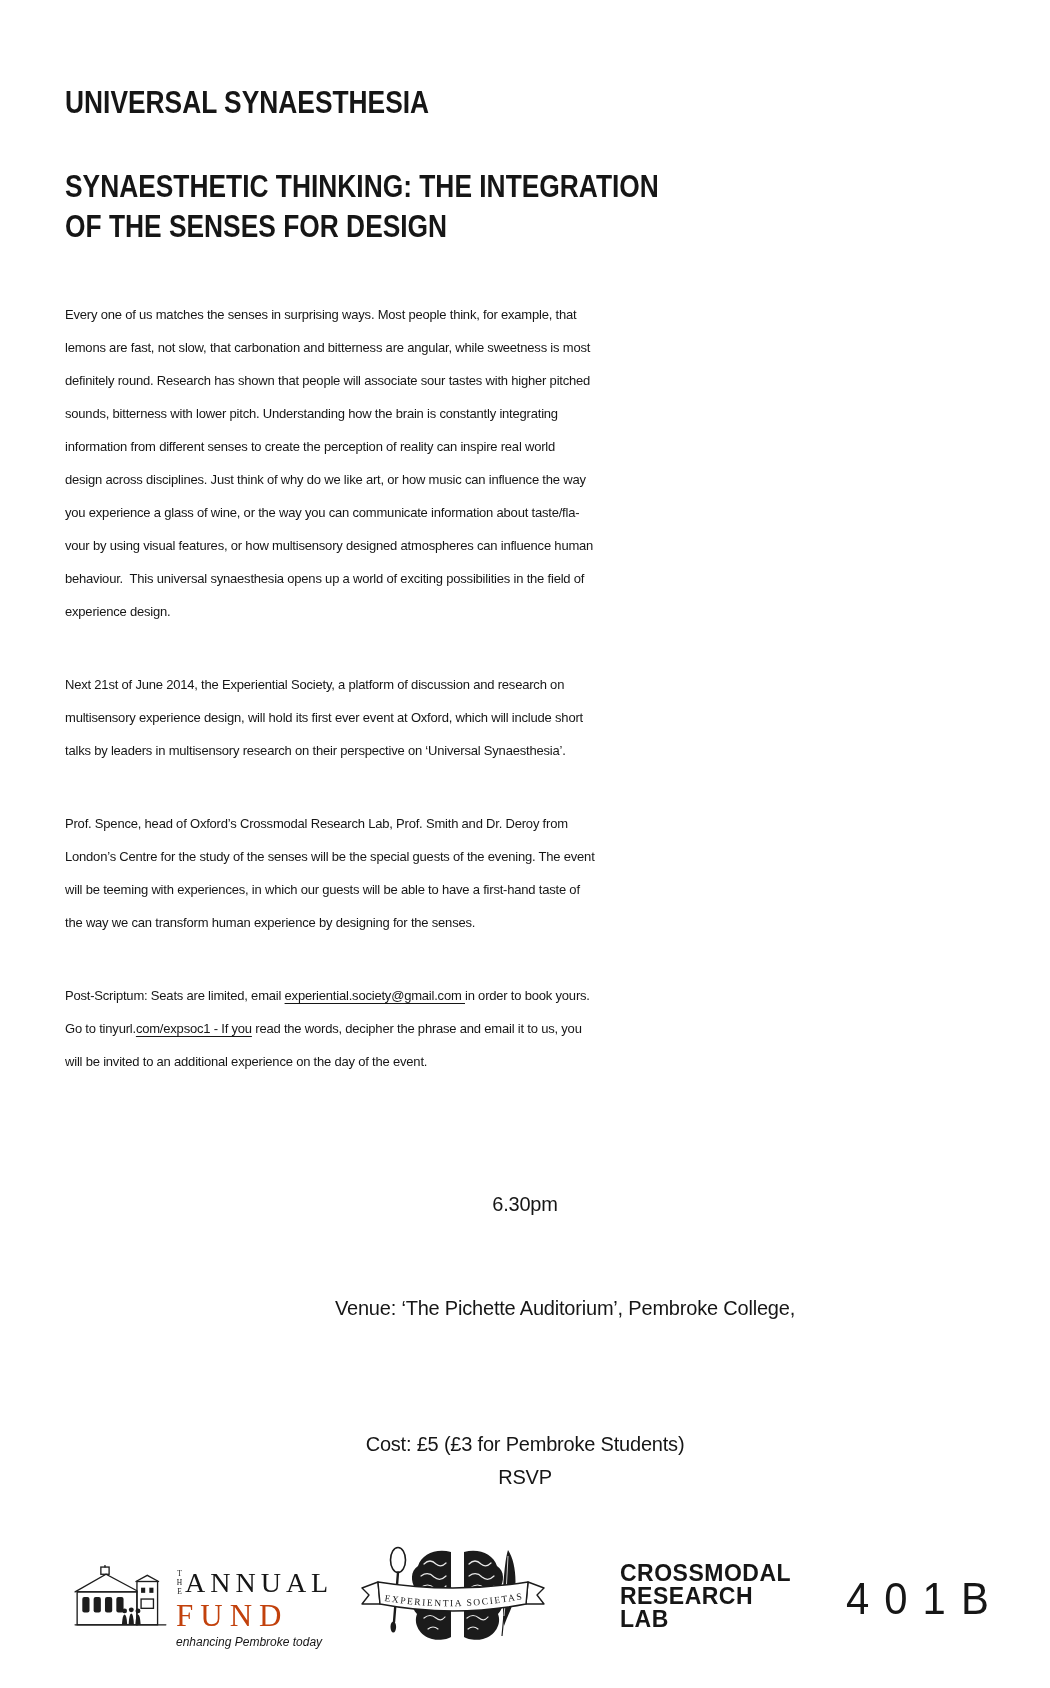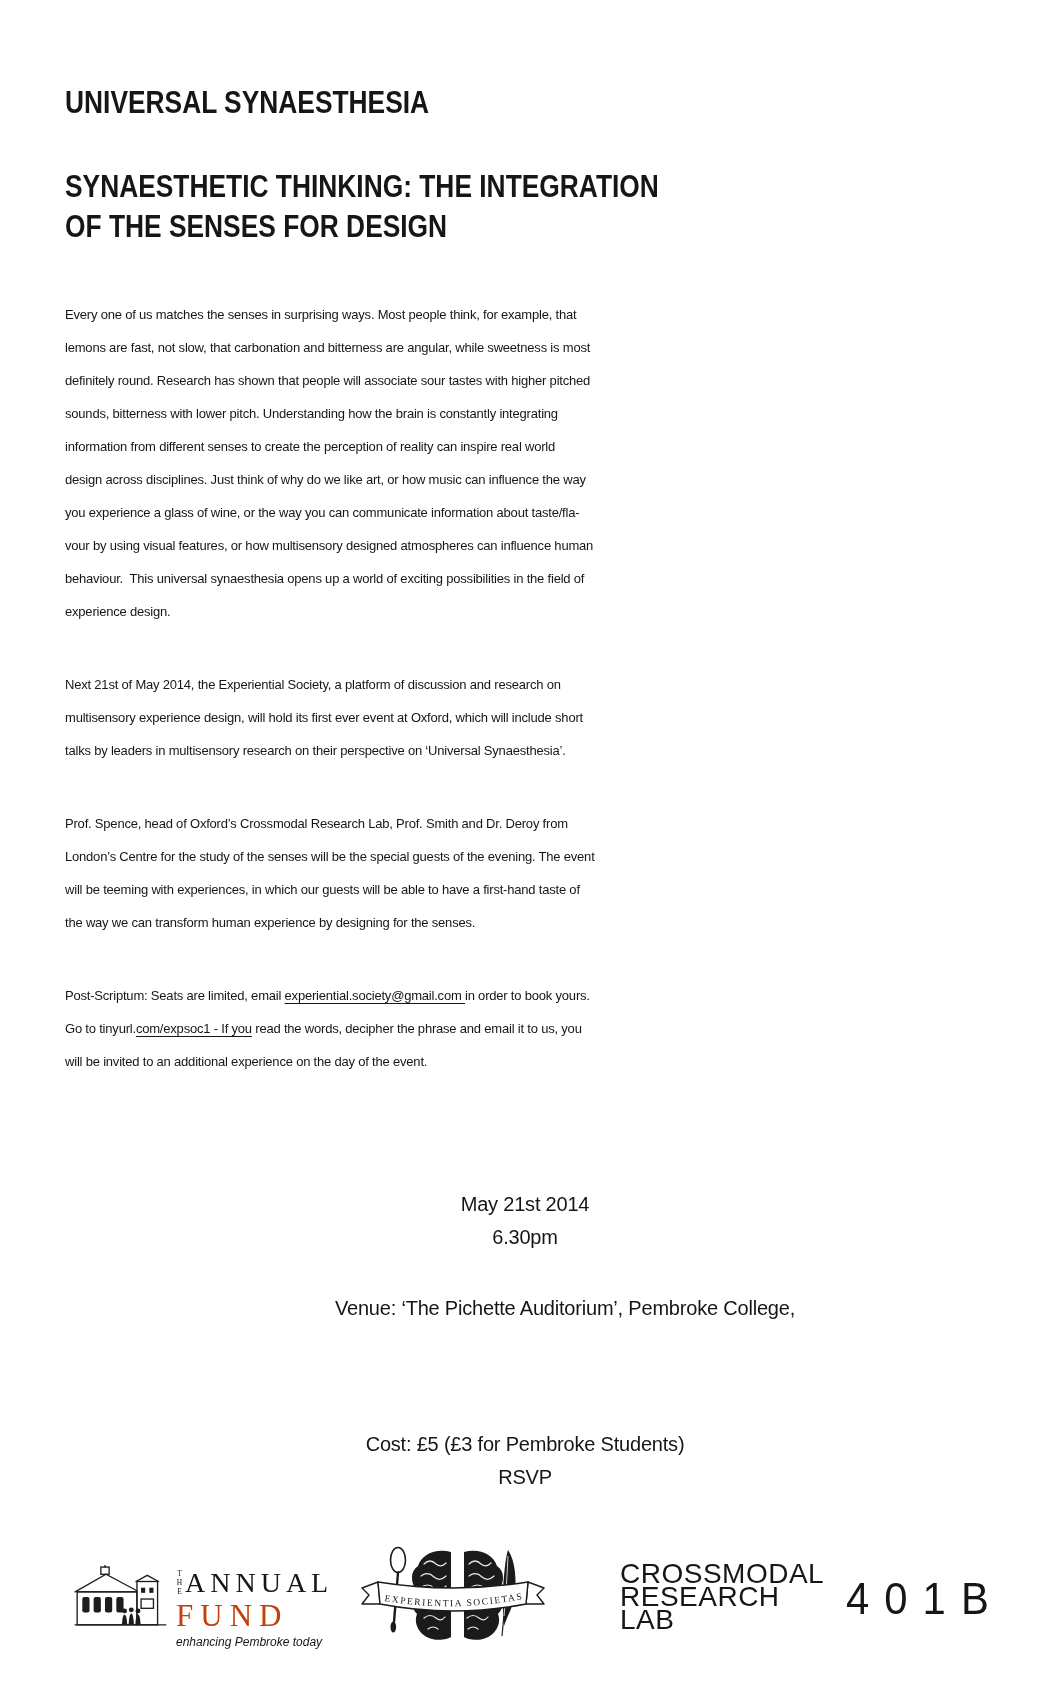--- a/index.html
+++ b/index.html
@@ -42,21 +42,21 @@
     writing-mode:vertical-lr; text-orientation:upright;
     font-family:"Liberation Serif", serif; font-size:7.5px; line-height:7px;
     letter-spacing:0; margin:2px 2px 0 0; color:#161616;
   }
   .af-annual { font-family:"Liberation Serif", serif; font-size:28px; letter-spacing:5px; color:#161616; }
   .af-fund   { font-family:"Liberation Serif", serif; font-size:31px; letter-spacing:7px; color:#c2410c; margin-top:-1px; }
   .af-tagline{ font-size:12px; font-style:italic; font-weight:normal; letter-spacing:0; margin-top:1px; }
 
   .society-logo { position:absolute; left:358px; top:1544px; }
 
-  .crossmodal { position:absolute; left:620px; top:1562px; font-weight:normal; font-size:28px; line-height:23px; letter-spacing:0.5px; }
+  .crossmodal { position:absolute; left:620px; top:1562px; font-weight:bold; font-size:23px; line-height:23px; letter-spacing:0.5px; }
 
   .room-number {
     position:absolute; left:846px; top:1574px;
     font-size:44px; font-weight:400; letter-spacing:0.36em;
     transform:scaleX(0.95); transform-origin:left top;
   }
 </style>
 </head>
 <body>
 
@@ -70,34 +70,33 @@
     <p>Every one of us matches the senses in surprising ways. Most people think, for example, that
 lemons are fast, not slow, that carbonation and bitterness are angular, while sweetness is most
 definitely round. Research has shown that people will associate sour tastes with higher pitched
 sounds, bitterness with lower pitch. Understanding how the brain is constantly integrating
 information from different senses to create the perception of reality can inspire real world
 design across disciplines. Just think of why do we like art, or how music can influence the way
 you experience a glass of wine, or the way you can communicate information about taste/fla-
 vour by using visual features, or how multisensory designed atmospheres can influence human
 behaviour.  This universal synaesthesia opens up a world of exciting possibilities in the field of
 experience design.</p>
-    <p>Next 21st of May 2014, the Experiential Society, a platform of discussion and research on
+    <p>Next 21st of June 2014, the Experiential Society, a platform of discussion and research on
 multisensory experience design, will hold its first ever event at Oxford, which will include short
 talks by leaders in multisensory research on their perspective on ‘Universal Synaesthesia’.</p>
     <p>Prof. Spence, head of Oxford’s Crossmodal Research Lab, Prof. Smith and Dr. Deroy from
 London’s Centre for the study of the senses will be the special guests of the evening. The event
 will be teeming with experiences, in which our guests will be able to have a first-hand taste of
 the way we can transform human experience by designing for the senses.</p>
     <p><span>Post-Scriptum: Seats are limited, email </span><span class="link">experiential.society@gmail.com </span><span>in order to book yours.
 Go to tinyurl.</span><span class="link">com/expsoc1 - If you</span><span> read the words, decipher the phrase and email it to us, you
 will be invited to an additional experience on the day of the event.</span></p>
   </div>
 
   <div class="center-block cb-date">
-    <div>May 21st 2014</div>
     <div>6.30pm</div>
   </div>
 
   <div class="center-block cb-venue">
     <div>Venue: ‘The Pichette Auditorium’, Pembroke College,</div>
   </div>
 
   <div class="center-block cb-cost">
     <div>Cost: £5 (£3 for Pembroke Students)</div>
     <div>RSVP</div>

